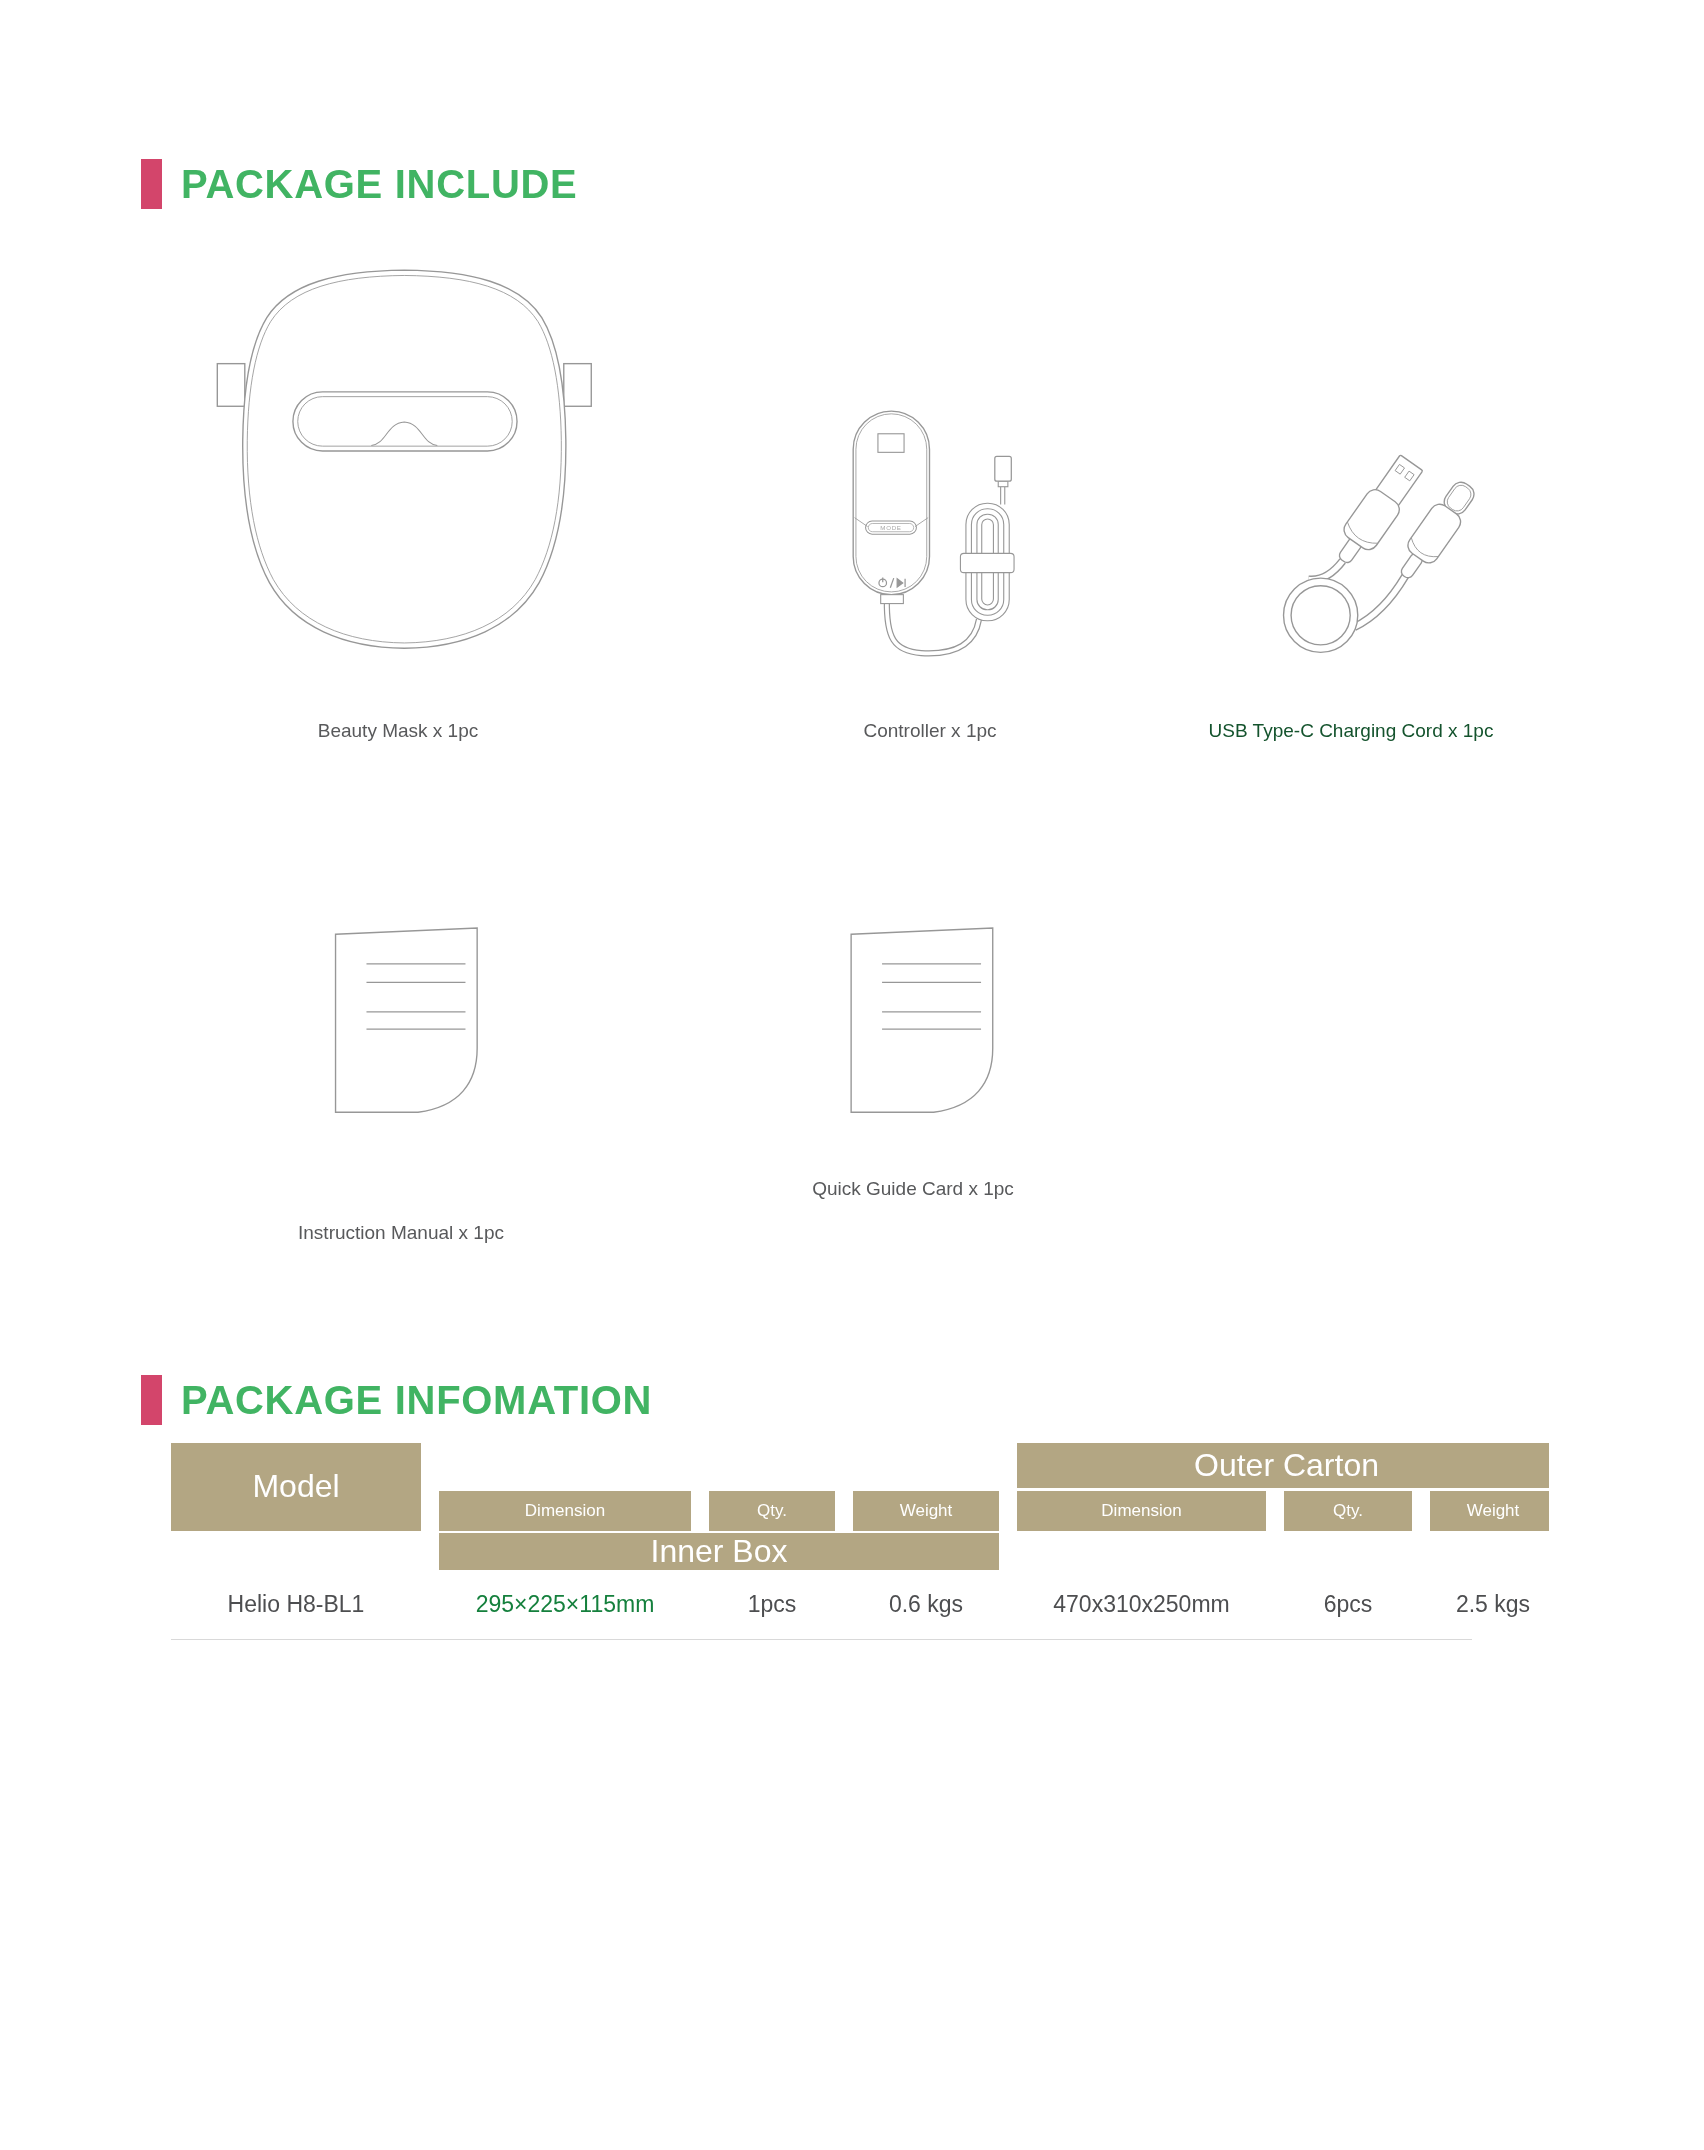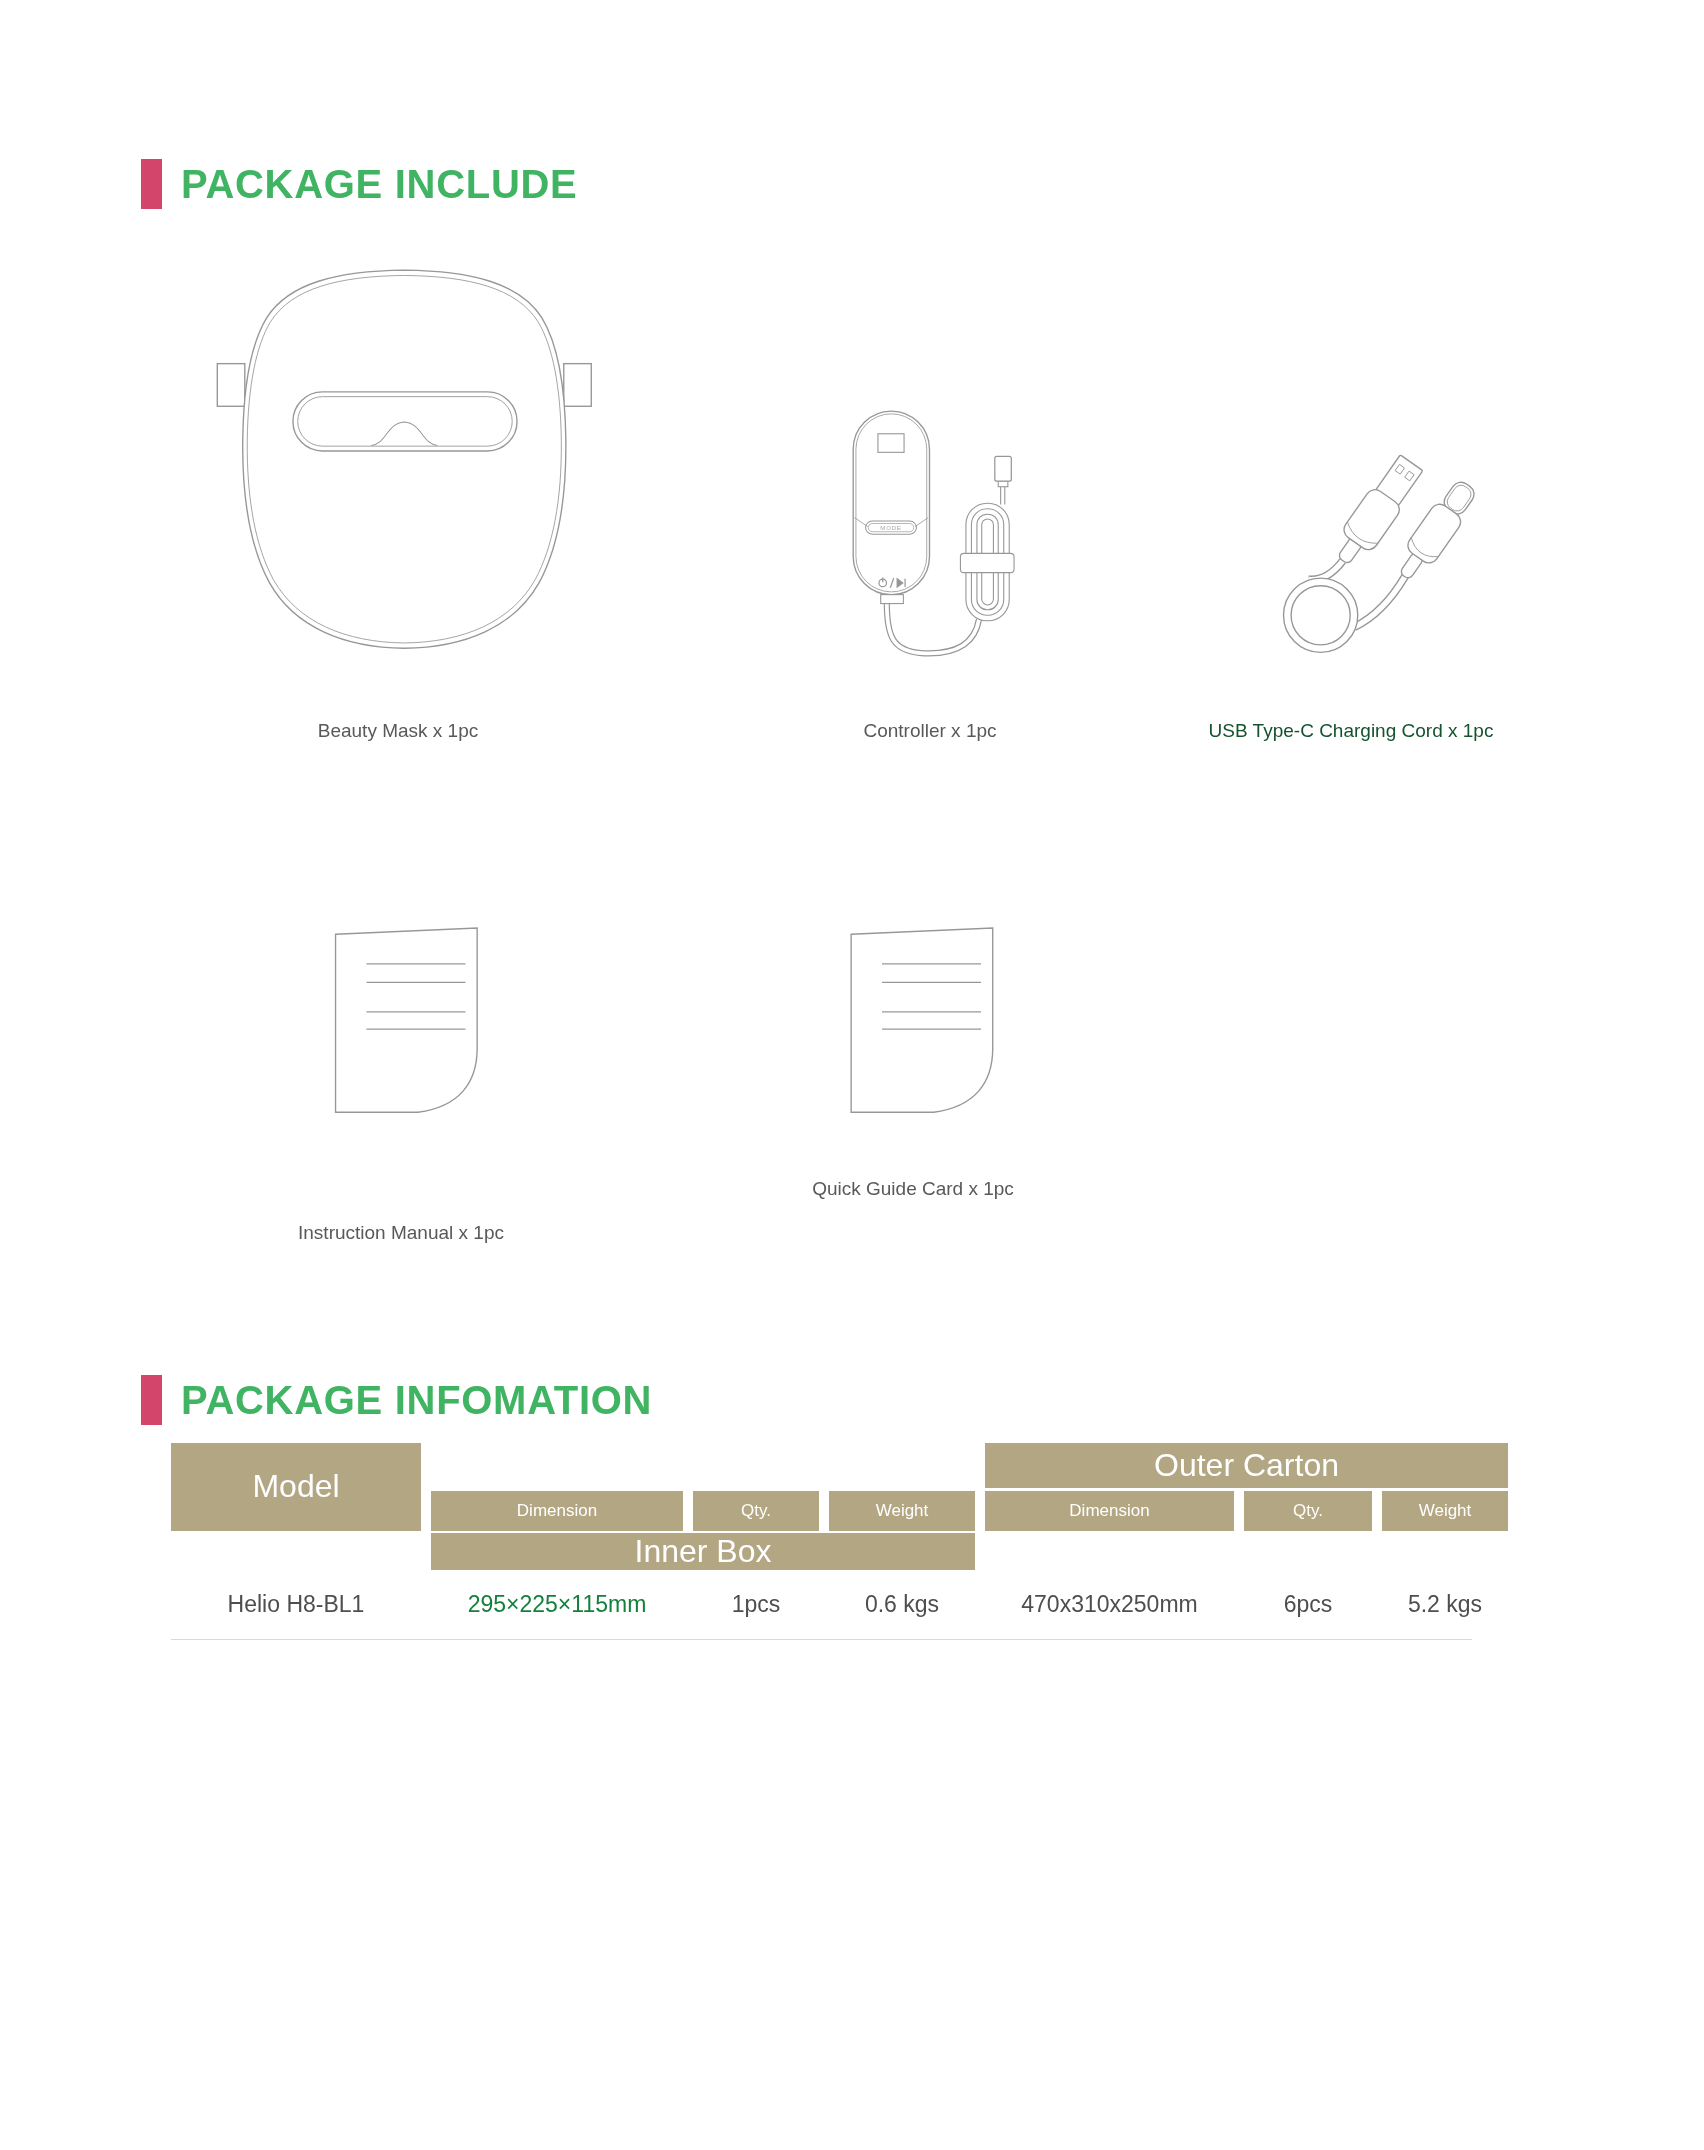--- a/index.html
+++ b/index.html
@@ -20,21 +20,21 @@
     position:absolute;transform:translateX(-50%);
     font-size:19px;line-height:25px;white-space:nowrap;
   }
   .art{position:absolute;left:0;top:0;}
 
   
   .pkg-table{position:absolute;left:171px;top:1443px;width:1301px;}
   .tbl-grid{
     display:grid;
     grid-template-columns:250px 252px 126px 146px 249px 128px 126px;
-    column-gap:10px;
+    column-gap:18px;
   }
   .tbl-head{grid-template-rows:45px 40px;row-gap:2.7px;}
   .hcell{
     display:flex;align-items:center;justify-content:center;
     color:#ffffff;text-align:center;
   }
   .h-top{font-size:32px;}
   .h-sub{font-size:17px;}
   .c-model{grid-row:1/3;grid-column:1;font-size:32px;}
   .c-inner{grid-column:2/5;}
@@ -193,18 +193,18 @@
       <div class="hcell h-sub" style="background:#b3a683;grid-row:2;grid-column:7;">Weight</div>
     </div>
 
     <div class="tbl-grid tbl-data">
       <div class="dcell" style="color:#4d4e50;">Helio H8-BL1</div>
       <div class="dcell" style="color:#15803d;">295×225×115mm</div>
       <div class="dcell" style="color:#4d4e50;">1pcs</div>
       <div class="dcell" style="color:#4d4e50;">0.6 kgs</div>
       <div class="dcell" style="color:#4d4e50;">470x310x250mm</div>
       <div class="dcell" style="color:#4d4e50;">6pcs</div>
-      <div class="dcell" style="color:#4d4e50;">5.2 kgs</div>
+      <div class="dcell" style="color:#4d4e50;">2.5 kgs</div>
     </div>
   </div>
 
 </div>
 
 
 </body></html>

